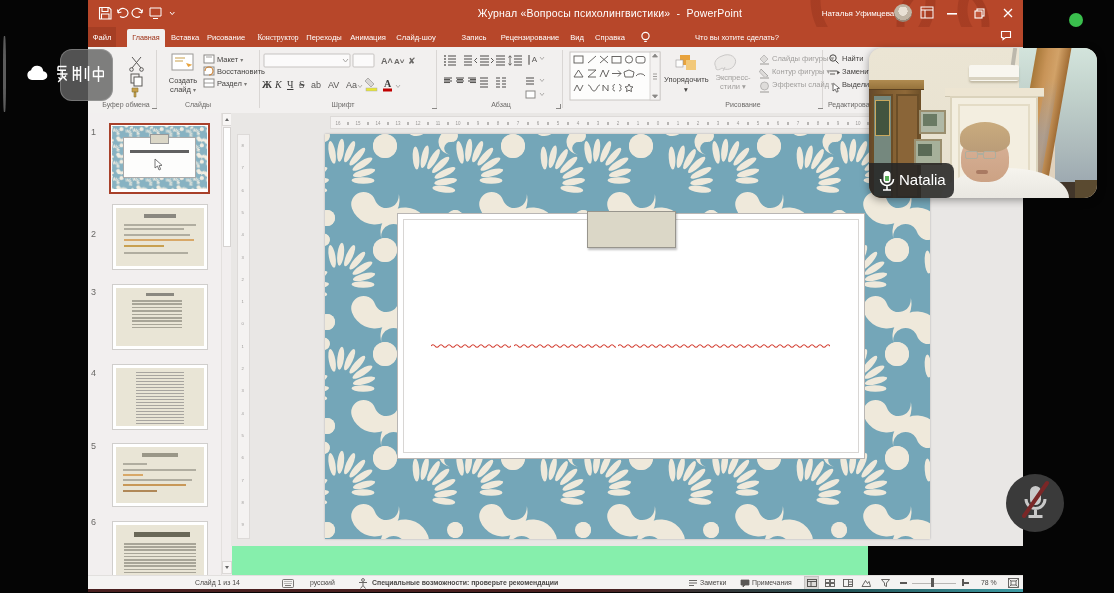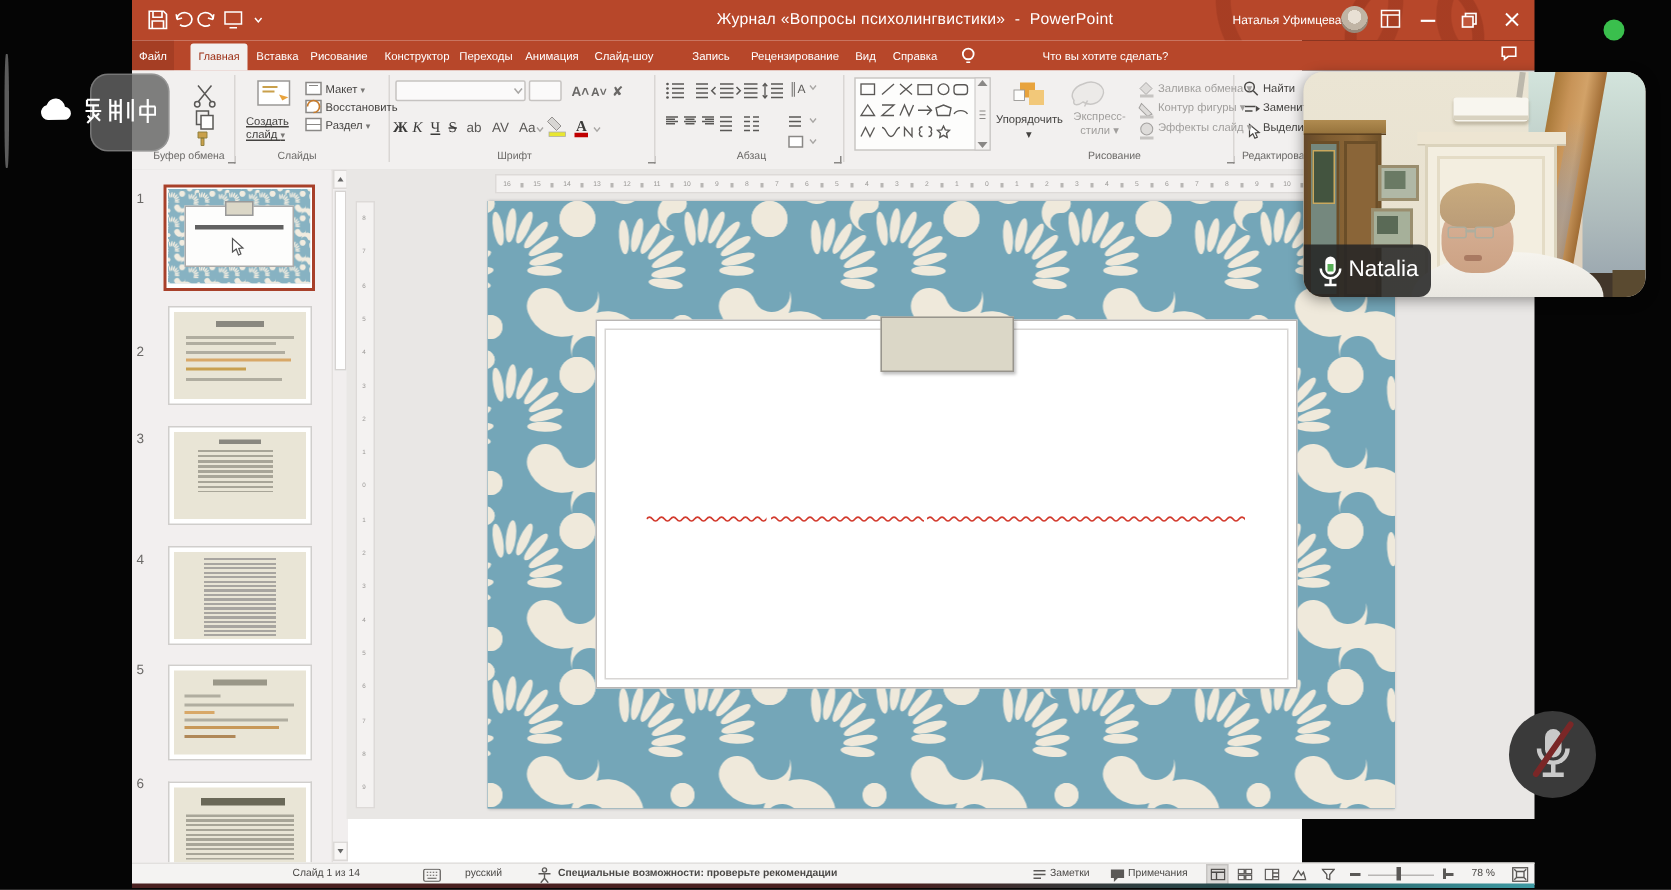--- a/index.html
+++ b/index.html
@@ -1,17 +1,17 @@
 <!DOCTYPE html>
 <html><head><meta charset="utf-8">
 <style>
   html,body{margin:0;padding:0;background:#000;}
   #stage{position:relative;width:1114px;height:593px;background:#050505;overflow:hidden;
     font-family:"Liberation Sans",sans-serif;}
-  #pp{position:absolute;left:88px;top:0;width:780px;height:590px;background:#ffffff;}
+  #pp{position:absolute;left:88px;top:0;width:780px;height:590px;background:#86efac;}
   .abs{position:absolute;}
   
   #titlebar{position:absolute;left:0;top:0;width:935px;height:27px;background:#B7472A;overflow:hidden;}
   #titlebar .deco{position:absolute;right:0;top:-30px;width:330px;height:90px;
     background:
       radial-gradient(circle at 250px 55px, transparent 38px, rgba(130,40,20,.35) 39px, rgba(130,40,20,.35) 46px, transparent 47px),
       radial-gradient(circle at 180px 30px, transparent 52px, rgba(130,40,20,.30) 53px, rgba(130,40,20,.30) 62px, transparent 63px),
       radial-gradient(circle at 305px 40px, transparent 30px, rgba(130,40,20,.30) 31px, rgba(130,40,20,.30) 40px, transparent 41px);}
   #doctitle{position:absolute;top:7px;left:312px;width:420px;text-align:center;color:#fff;font-size:10.5px;white-space:nowrap;letter-spacing:.2px;}
   #username{position:absolute;top:9px;left:710px;width:120px;text-align:center;color:#fff;font-size:8px;}
@@ -96,21 +96,21 @@
         </svg>
     </div>
     <div id="tabs">
       <div id="selTab" style="left:39px;width:38px;">
           <div style="margin-top:3.5px;transform:scale(.9);font-size:8px;">Главная</div>
         </div>
       <div class="abs" style="left:0;top:0;width:28px;height:20px;background:rgba(60,10,0,.14);"></div>
         <div class="tab" style="left:14px;">Файл</div>
       <div class="tab" style="left:97px;">Вставка</div>
       <div class="tab" style="left:138px;">Рисование</div>
-      <div class="tab" style="left:190px;">Конструктор</div>
+      <div class="tab" style="left:190px;font-family:Liberation Serif, serif;">Конструктор</div>
       <div class="tab" style="left:236px;">Переходы</div>
       <div class="tab" style="left:280px;">Анимация</div>
       <div class="tab" style="left:328px;">Слайд-шоу</div>
       <div class="tab" style="left:386px;">Запись</div>
       <div class="tab" style="left:442px;">Рецензирование</div>
       <div class="tab" style="left:489px;">Вид</div>
       <div class="tab" style="left:522px;">Справка</div>
       <svg class="abs" style="left:551px;top:3px;" width="13" height="15" viewBox="0 0 13 15">
           <circle cx="6.5" cy="6" r="3.6" fill="none" stroke="#fff" stroke-width="1.2"></circle>
           <path d="M5 9.5 h3 M5.2 11.5 h2.6" stroke="#fff" stroke-width="1.1"></path>
@@ -306,28 +306,28 @@
         <div class="gsep" style="left:171px;"></div>
       <div class="gsep" style="left:348px;"></div>
         <div class="gsep" style="left:474px;"></div>
       <div class="gsep" style="left:734px;"></div>
       <div class="glabel" style="left:8px;width:60px;">Буфер обмена</div>
       <div class="glabel" style="left:80px;width:60px;">Слайды</div>
       <div class="glabel" style="left:225px;width:60px;">Шрифт</div>
       <div class="glabel" style="left:383px;width:60px;">Абзац</div>
       <div class="glabel" style="left:625px;width:60px;">Рисование</div>
       <div class="glabel" style="left:740px;width:70px;text-align:left;">Редактирован</div>
-      <div class="rbtn-txt" style="left:76px;top:29px;width:38px;text-align:left;text-decoration:underline;">Создать<br>слайд <span class="dd">▾</span></div>
+      <div class="rbtn-txt" style="left:76px;top:29px;width:38px;text-align:center;">Создать<br>слайд <span class="dd">▾</span></div>
       <div class="rbtn-txt" style="left:129px;top:8px;">Макет <span class="dd">▾</span></div>
       <div class="rbtn-txt" style="left:129px;top:20px;">Восстановить</div>
       <div class="rbtn-txt" style="left:129px;top:32px;">Раздел <span class="dd">▾</span></div>
       <div class="rbtn-txt" style="left:576px;top:28px;">Упорядочить</div>
       <div class="rbtn-txt" style="left:596px;top:38px;">▾</div>
       <div class="rbtn-txt gray-txt" style="left:622px;top:26px;width:46px;text-align:center;">Экспресс-<br>стили ▾</div>
-      <div class="rbtn-txt gray-txt" style="left:684px;top:7px;">Заливка обмена ▾</div>
+      <div class="rbtn-txt gray-txt" style="left:684px;top:7px;">Слайды фигуры ▾</div>
       <div class="rbtn-txt gray-txt" style="left:684px;top:20px;">Контур фигуры ▾</div>
       <div class="rbtn-txt gray-txt" style="left:684px;top:33px;">Эффекты слайд ▾</div>
       <div class="rbtn-txt" style="left:754px;top:7px;">Найти</div>
       <div class="rbtn-txt" style="left:754px;top:20px;">Заменить ▾</div>
       <div class="rbtn-txt" style="left:754px;top:33px;">Выделить ▾</div>
 </div>
     <div id="thumbpanel">
       <div class="thumbnum" style="top:14px;">1</div>
       <div class="thumb" style="left:21px;top:10px;width:97px;height:67px;border:2px solid #A8402A;">
         <div style="position:absolute;left:1px;top:1px;right:1px;bottom:1px;overflow:hidden;">

